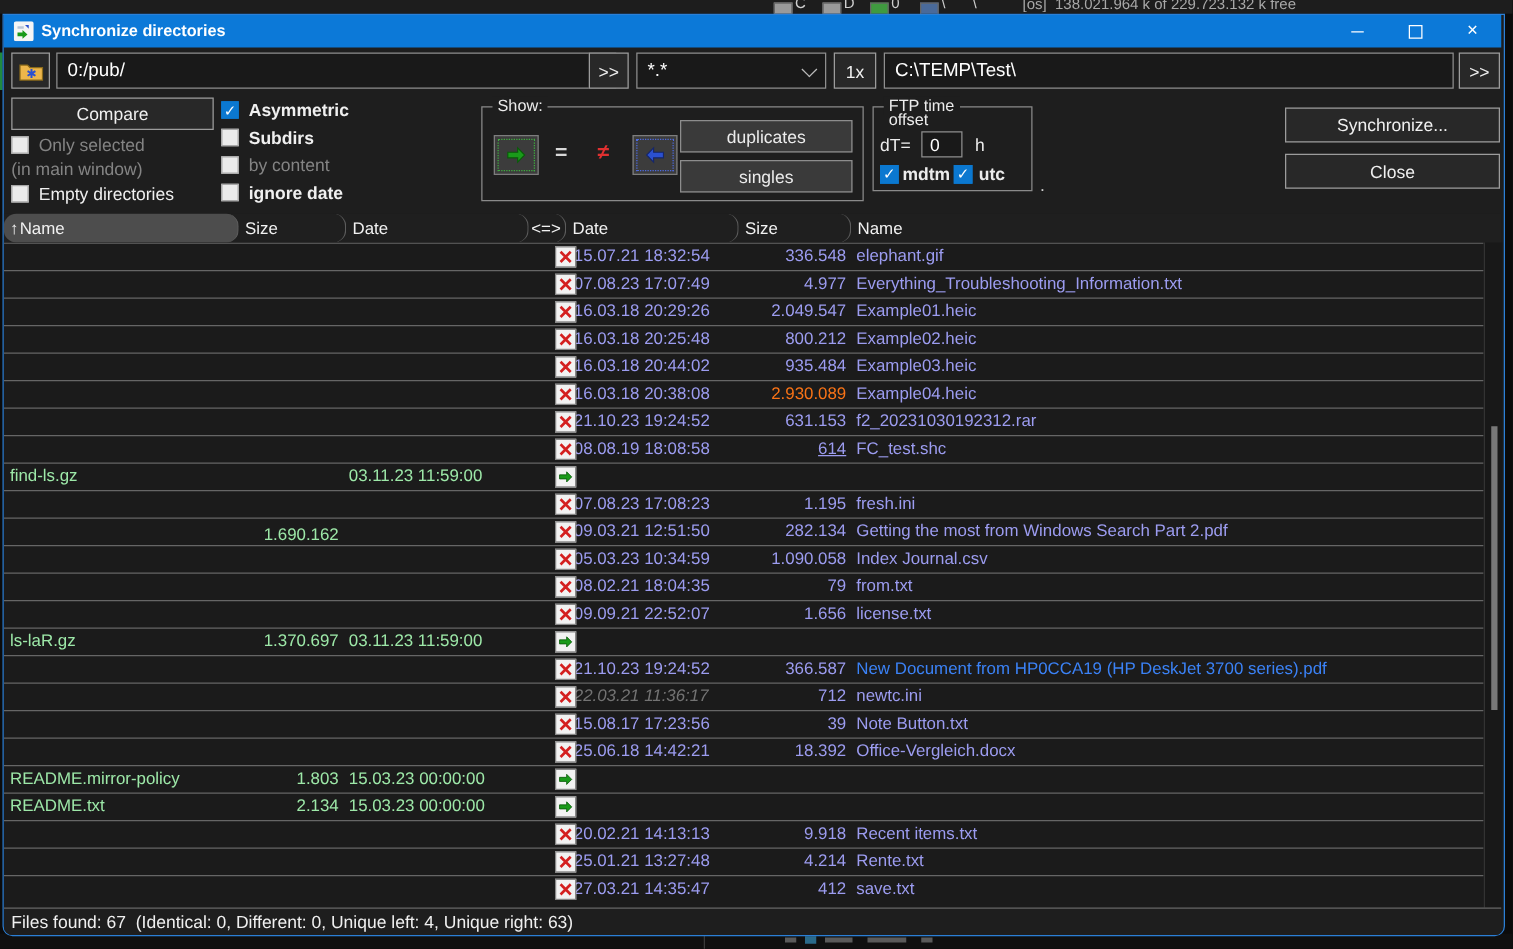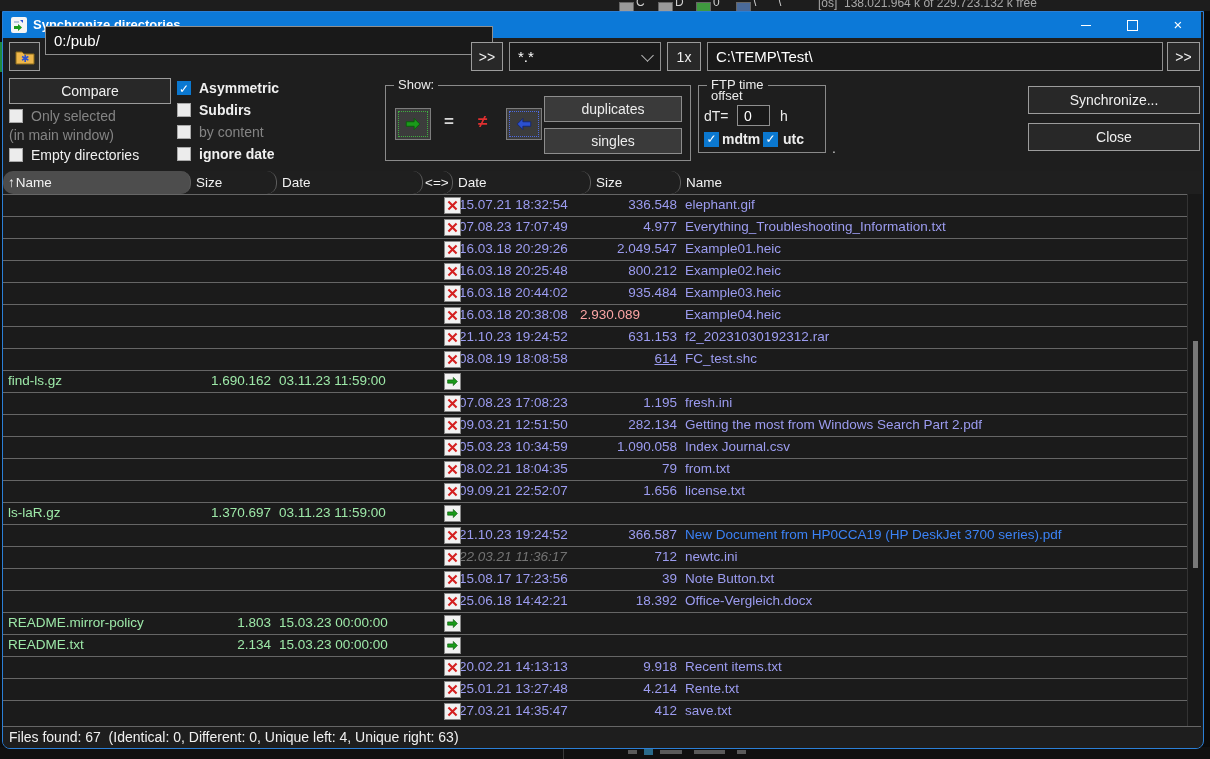--- a/index.html
+++ b/index.html
@@ -132,21 +132,21 @@
         <span class="close-glyph">×</span>
       </div>
   </div>
 
   <div class="btn abs" style="left:6px;top:30px;width:31px;height:29px">
     <svg width="20" height="16" viewBox="0 0 20 16">
       <path d="M1 3 h6 l2 2 h10 v10 H1 Z" fill="#edb64a" stroke="#8a6a1a"></path>
       <text x="6" y="13" font-size="10" fill="#2b50d0">✱</text>
     </svg>
   </div>
-  <div class="input abs" style="left:42px;top:14px;width:448px;height:29px"><span>0:/pub/</span></div>
+  <div class="input abs" style="left:42px;top:30px;width:448px;height:29px"><span>0:/pub/</span></div>
   <div class="btn abs" style="left:468px;top:30px;width:32px;height:29px">
       <span>&gt;&gt;</span>
     </div>
   <div class="input abs" style="left:506px;top:30px;width:152px;height:29px">
     <span>*.*</span>
     <i class="combo-chevron"></i>
   </div>
   <div class="btn abs" style="left:664px;top:30px;width:34px;height:29px">
       <span>1x</span>
     </div>
@@ -272,21 +272,21 @@
         <span class="cell c-rsize" style="color: rgb(156, 156, 240);">935.484</span>
         <span class="cell c-rname" style="color: rgb(156, 156, 240);">Example03.heic</span>
         <span class="icon-box">
           <svg viewBox="0 0 16 16">
             <path d="M3 3 L13 13 M13 3 L3 13" stroke="#d42020" stroke-width="2.6" fill="none"></path>
           </svg>
         </span>
       </div>
       <div class="row">
         <span class="cell c-rdate" style="color: rgb(156, 156, 240);">16.03.18 20:38:08</span>
-        <span class="cell c-rsize" style="color: #fca5a5; text-align: center;">2.930.089</span>
+        <span class="cell c-rsize" style="color: #f97316;">2.930.089</span>
         <span class="cell c-rname" style="color: rgb(156, 156, 240);">Example04.heic</span>
         <span class="icon-box">
           <svg viewBox="0 0 16 16">
             <path d="M3 3 L13 13 M13 3 L3 13" stroke="#d42020" stroke-width="2.6" fill="none"></path>
           </svg>
         </span>
       </div>
       <div class="row">
         <span class="cell c-rdate" style="color: rgb(156, 156, 240);">21.10.23 19:24:52</span>
         <span class="cell c-rsize" style="color: rgb(156, 156, 240);">631.153</span>
@@ -302,21 +302,21 @@
         <span class="cell c-rsize" style="color: rgb(156, 156, 240); text-decoration: underline;">614</span>
         <span class="cell c-rname" style="color: rgb(156, 156, 240);">FC_test.shc</span>
         <span class="icon-box">
           <svg viewBox="0 0 16 16">
             <path d="M3 3 L13 13 M13 3 L3 13" stroke="#d42020" stroke-width="2.6" fill="none"></path>
           </svg>
         </span>
       </div>
       <div class="row">
         <span class="cell c-lname" style="color: rgb(157, 232, 168);">find-ls.gz</span>
-        <span class="cell c-lsize" style="color: rgb(157, 232, 168);">1.690.162</span>
+        <span class="cell c-lsize" style="color: rgb(157, 232, 168); margin-top: 47px;">1.690.162</span>
         <span class="cell c-ldate" style="color: rgb(157, 232, 168);">03.11.23 11:59:00</span>
         <span class="icon-box">
           <svg viewBox="0 0 16 16">
             <path d="M2 6 h7 V3 l5 5 -5 5 V10 H2 Z" fill="#1a9a1a" stroke="#0a5a0a" stroke-width="0.8"></path>
           </svg>
         </span>
       </div>
       <div class="row">
         <span class="cell c-rdate" style="color: rgb(156, 156, 240);">07.08.23 17:08:23</span>
         <span class="cell c-rsize" style="color: rgb(156, 156, 240);">1.195</span>

